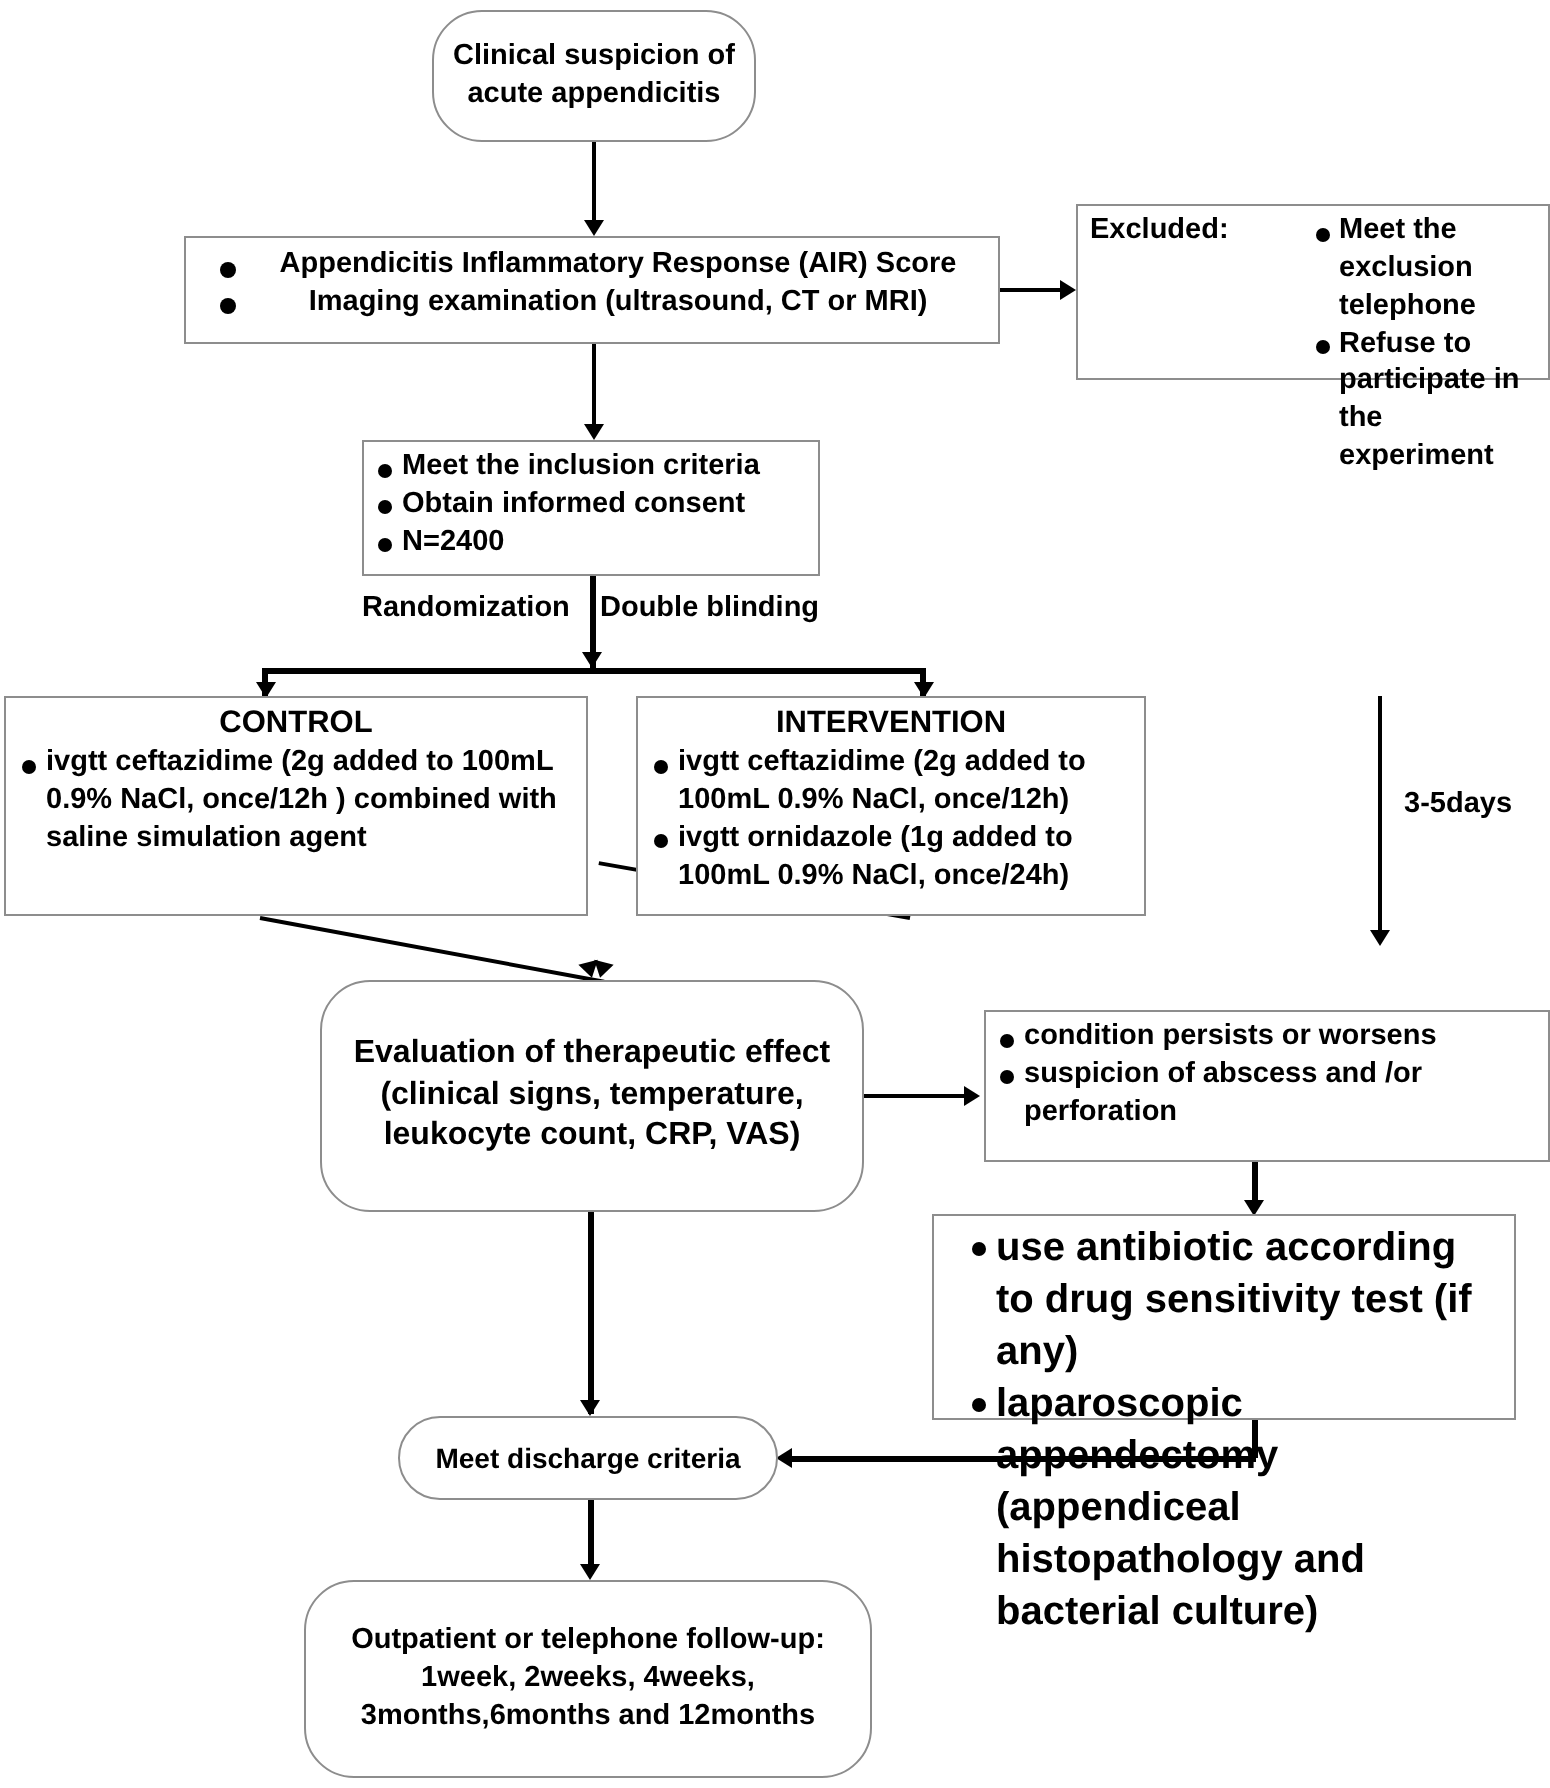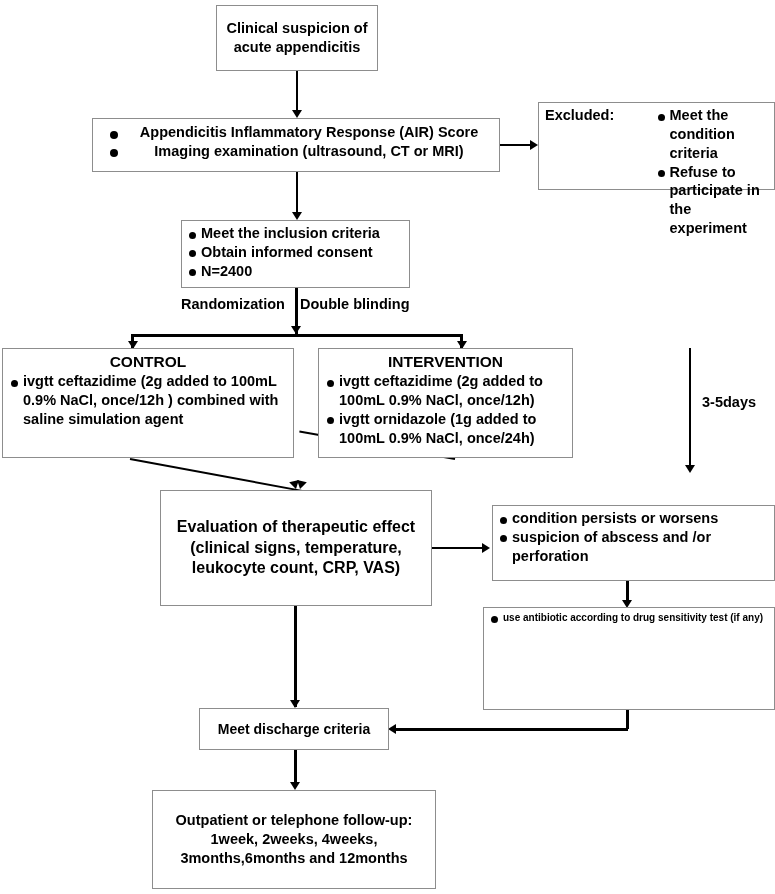--- a/index.html
+++ b/index.html
@@ -24,20 +24,21 @@
     font-weight: bold;
     color: #000000;
     line-height: 1.30;
     z-index: 3;
   }
   .box.center {
     display: flex;
     flex-direction: column;
     align-items: center;
     justify-content: center;
+    border-radius: 25px;
   }
   .box.left {
     display: flex;
     flex-direction: row;
     justify-content: center;
     text-align: left;
   }
   .ttl {
     text-align: center;
     font-weight: bold;
@@ -154,21 +155,21 @@
       <li>Imaging examination (ultrasound, CT or MRI)</li>
     </ul>
   </div>
 
   <div class="hline" style="left:500px; top:144px; width:32px;"></div>
   <div class="arrow-right" style="left:530px; top:140px;"></div>
 
   <div class="box left" style="left:538px; top:102px; width:237px; height:88px; font-size:14.5px; padding:3px 6px;">
     <div class="hdr">Excluded:</div>
     <ul class="bl">
-      <li>Meet the condition criteria</li>
+      <li>Meet the exclusion telephone</li>
       <li>Refuse to participate in the experiment</li>
     </ul>
   </div>
 
   <div class="vline" style="left:296px; top:172px; height:42px;"></div>
   <div class="arrow-down" style="left:292px; top:212px;"></div>
 
   <div class="box left" style="left:181px; top:220px; width:229px; height:68px; font-size:14.5px; padding:3px 6px;">
     <ul class="bl">
       <li>Meet the inclusion criteria</li>
@@ -226,23 +227,24 @@
   <div class="box left" style="left:492px; top:505px; width:283px; height:76px; font-size:14.5px; padding:3px 6px;">
     <ul class="bl">
       <li>condition persists or worsens</li>
       <li>suspicion of  abscess  and /or perforation</li>
     </ul>
   </div>
 
   <div class="vline thick" style="left:626px; top:581px; height:23px;"></div>
   <div class="arrow-down" style="left:622px; top:600px;"></div>
 
-  <div class="box left" style="left:483px; top:607px; width:292px; height:103px; font-size:10px; padding:3px 6px;">
+  <div class="box left" style="left:466px; top:607px; width:292px; height:103px; font-size:20px; padding:3px 18px;">
     <ul class="bl">
       <li>use antibiotic according to drug sensitivity test (if any)</li>
+      <li>laparoscopic appendectomy (appendiceal histopathology and bacterial culture)</li>
     </ul>
   </div>
 
   <div class="vline thick" style="left:294px; top:606px; height:101px;"></div>
   <div class="arrow-down" style="left:290px; top:700px;"></div>
 
   <div class="vline thick" style="left:626px; top:710px; height:19px;"></div>
   <div class="hline thick" style="left:396px; top:728px; width:232px;"></div>
   <div class="arrow-left" style="left:388px; top:724px;"></div>
 

